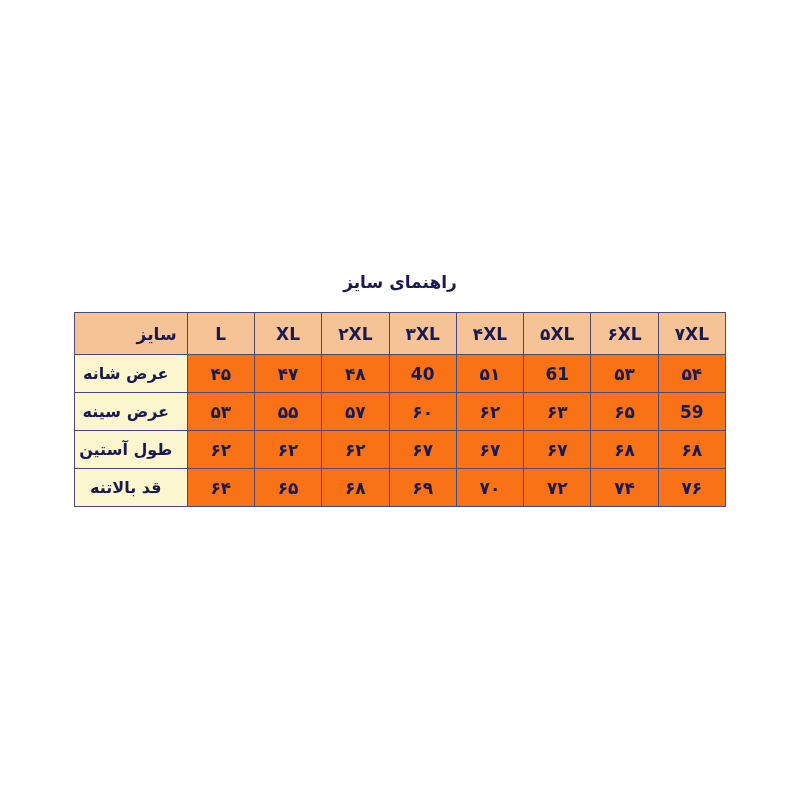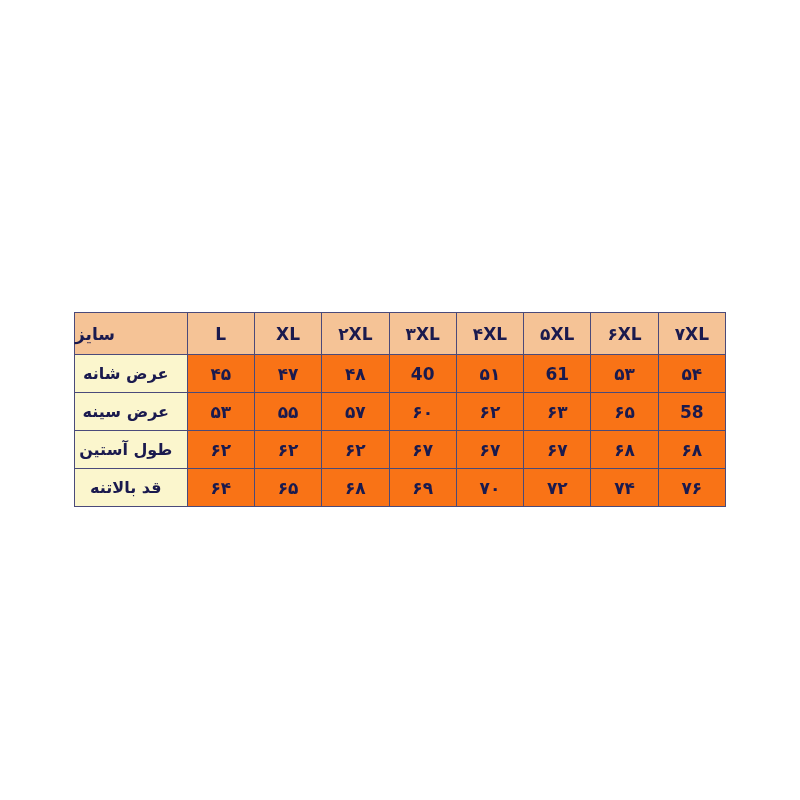--- a/index.html
+++ b/index.html
@@ -64,32 +64,33 @@
   table.size-table tbody td {
     background: #f97316;
   }
   table.size-table tbody td.row-header {
     background: #fbf6cd;
     text-align: center;
     padding-right: 10px;
     font-size: 16px;
   }
   table.size-table thead th.corner {
-    text-align: left;
+    text-align: right;
     padding-right: 10px;
   }
   
   col.label-col { width: 112px; }
   col.data-col  { width: 67px; }
 </style>
 </head>
 <body>
 
 <div id="page">
 
+  <div id="title">راهنمای سایز</div>
 
   <div id="table-wrap">
     <table class="size-table">
       <colgroup>
         <col class="data-col">
         <col class="data-col">
         <col class="data-col">
         <col class="data-col">
         <col class="data-col">
         <col class="data-col">
@@ -116,21 +117,21 @@
           <td>۵۳</td>
           <td>61</td>
           <td>۵۱</td>
           <td>40</td>
           <td>۴۸</td>
           <td>۴۷</td>
           <td>۴۵</td>
           <td class="row-header">عرض شانه</td>
         </tr>
         <tr>
-          <td>58</td>
+          <td>59</td>
           <td>۶۵</td>
           <td>۶۳</td>
           <td>۶۲</td>
           <td>۶۰</td>
           <td>۵۷</td>
           <td>۵۵</td>
           <td>۵۳</td>
           <td class="row-header">عرض سینه</td>
         </tr>
         <tr>

